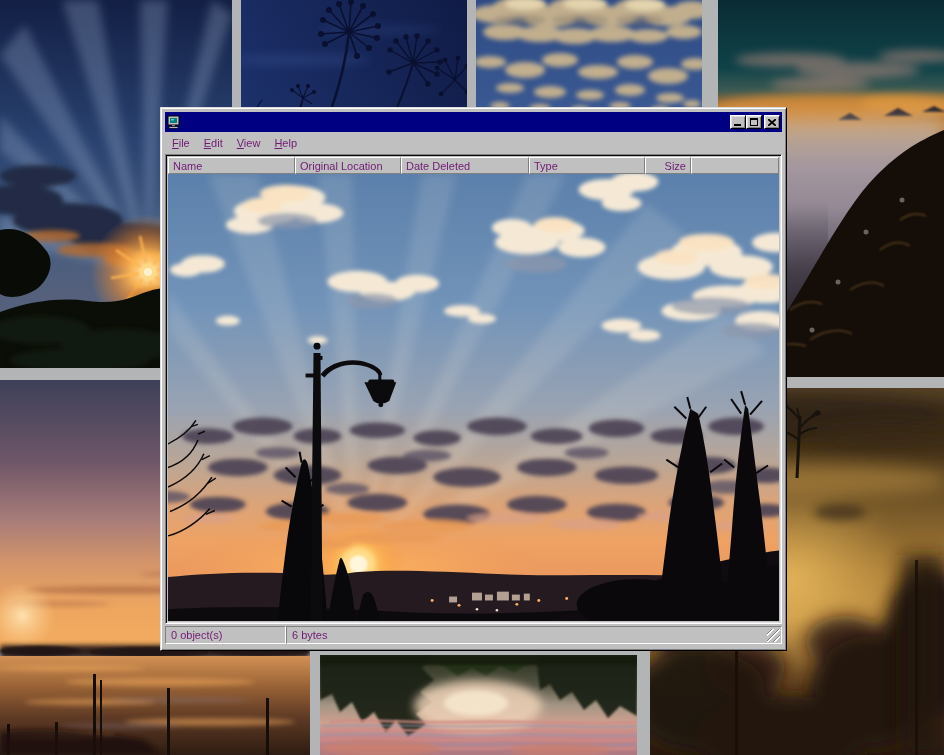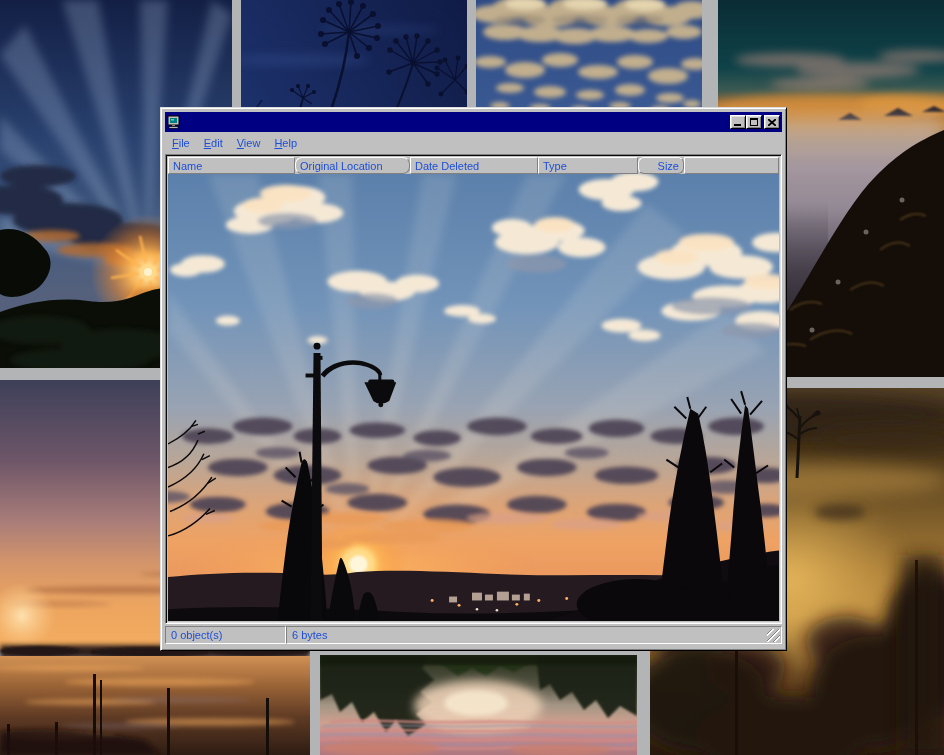--- a/index.html
+++ b/index.html
@@ -1,17 +1,17 @@
 <!DOCTYPE html>
 <html><head>
 <meta charset="utf-8">
 <style>
   html,body{margin:0;padding:0;}
   .desktop{position:relative;width:944px;height:755px;overflow:hidden;background:#b3b4b6;
-           font-family:"Liberation Sans", sans-serif;color:#1d4ed8;}
+           font-family:"Liberation Sans", sans-serif;color:#701a75;}
   .bg-collage{position:absolute;left:0;top:0;width:944px;height:755px;display:block;}
 
   
   .win{position:absolute;left:160px;top:107px;width:627px;height:544px;box-sizing:border-box;
        background:#c0c0c0;border:1px solid;border-color:#dcdcdc #000 #000 #dcdcdc;
        box-shadow:inset 1px 1px 0 #fff, inset -1px -1px 0 #7f7f7f;
        padding:4px;display:flex;flex-direction:column;}
   .titlebar{flex:0 0 18px;height:18px;background:#000082;display:flex;align-items:center;
             padding:1px 2px;gap:3px;}
   .t-icon{width:14px;height:14px;display:block;}
@@ -28,22 +28,22 @@
   .menubar{flex:0 0 20px;display:flex;align-items:center;padding:1px 0;}
   .menuitem{font-size:11px;padding:2px 7px 3px 7px;cursor:default;}
   .accel{text-decoration:underline;}
   .contentframe{flex:1 1 auto;border:1px solid;border-color:#7f7f7f #fff #fff #7f7f7f;
                 box-shadow:inset 1px 1px 0 #0a0a0a, inset -1px -1px 0 #dfdfdf;
                 background:#c0c0c0;display:flex;flex-direction:column;padding:2px;min-height:0;}
   .header{flex:0 0 17px;display:flex;}
   .hcell{box-sizing:border-box;height:17px;background:#c0c0c0;font-size:11px;line-height:14px;
          padding:1px 4px 0 4px;border:1px solid;border-color:#fff #808080 #808080 #fff;
          white-space:nowrap;overflow:hidden;cursor:default;}
-  .c0{width:127px;} .c1{width:115px;border-radius:7px;} .c2{width:128px;} .c3{width:100px;}
-  .c4{width:46px;text-align:right;border-radius:6px;} .c5{flex:1 1 auto;}
+  .c0{width:127px;} .c1{width:106px;} .c2{width:128px;} .c3{width:116px;}
+  .c4{width:46px;text-align:right;} .c5{flex:1 1 auto;}
   .listview{flex:1 1 auto;position:relative;overflow:hidden;background:#15121a;min-height:0;}
   .photo{position:absolute;left:0;top:0;width:100%;height:100%;display:block;}
   .statusbar{flex:0 0 20px;display:flex;gap:0;padding-top:2px;}
   .spanel{box-sizing:border-box;height:18px;border:1px solid;border-color:#7f7f7f #fff #fff #7f7f7f;
           font-size:11px;padding:2px 0 0 5px;white-space:nowrap;overflow:hidden;}
   .s1{flex:0 0 121px;width:121px;}
   .s2{flex:1 1 auto;position:relative;}
   .grip{position:absolute;right:1px;bottom:1px;width:13px;height:13px;
         background:repeating-linear-gradient(135deg,rgba(0,0,0,0) 0 3px,#808080 3px 4px,#ffffff 4px 5px);}
 </style>

